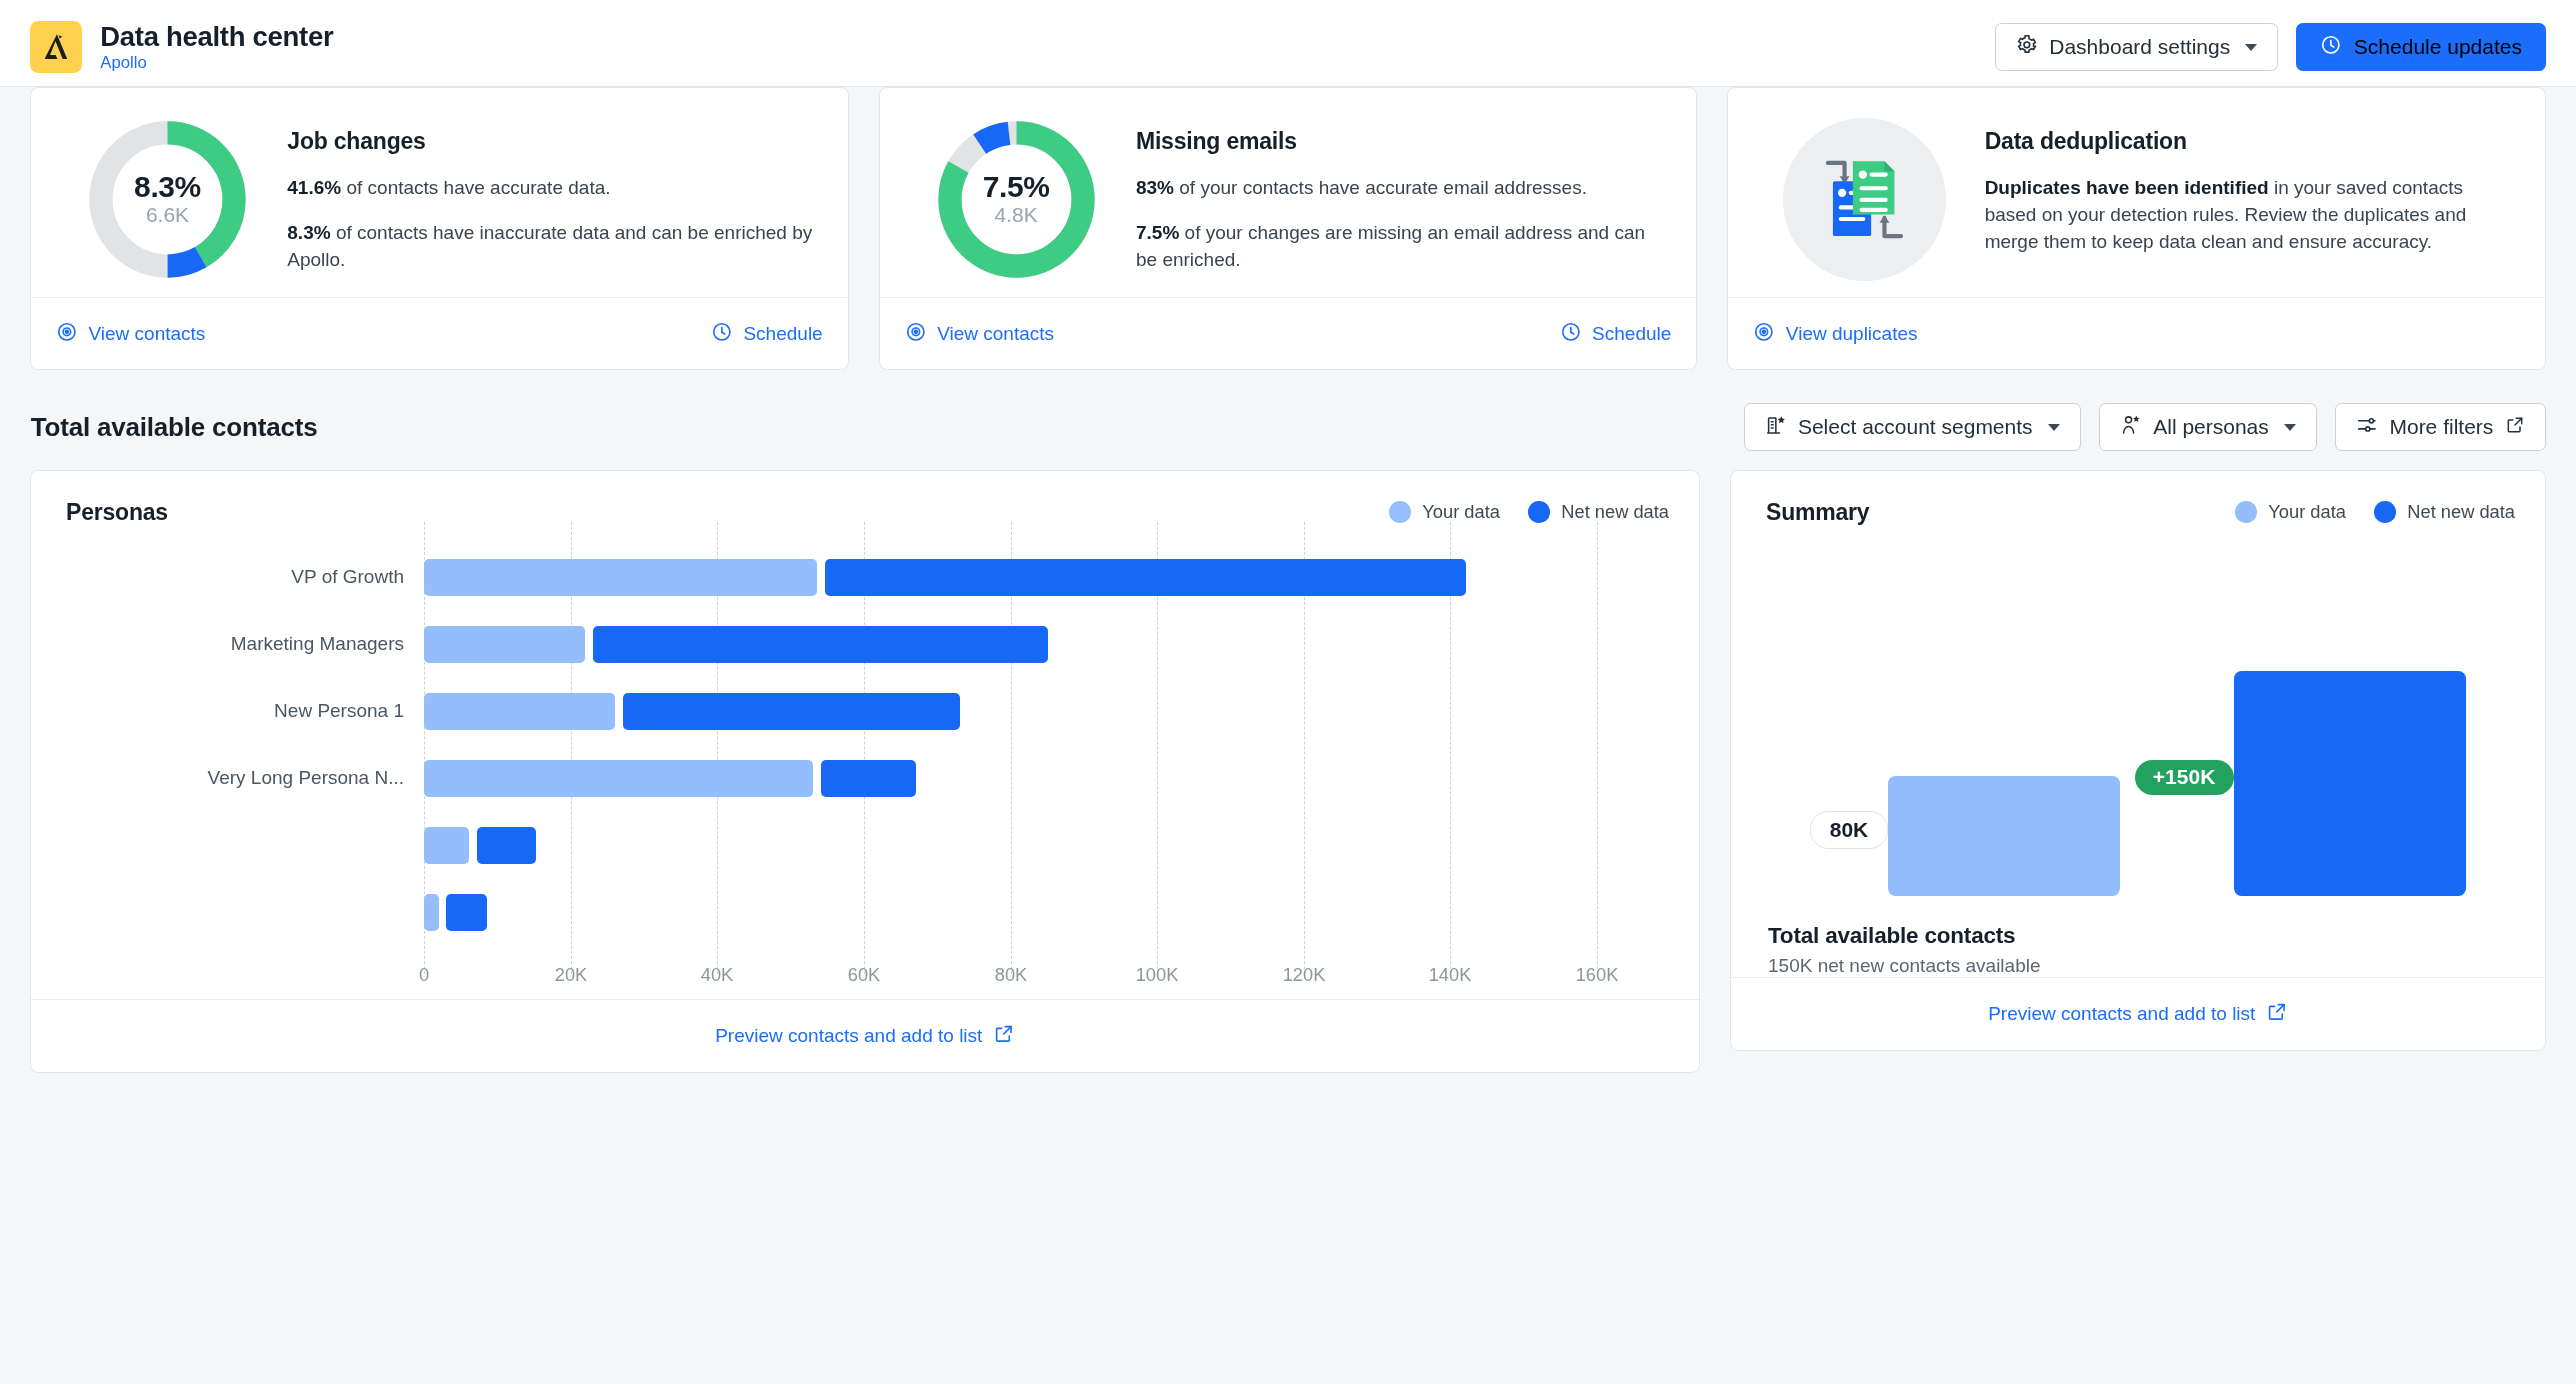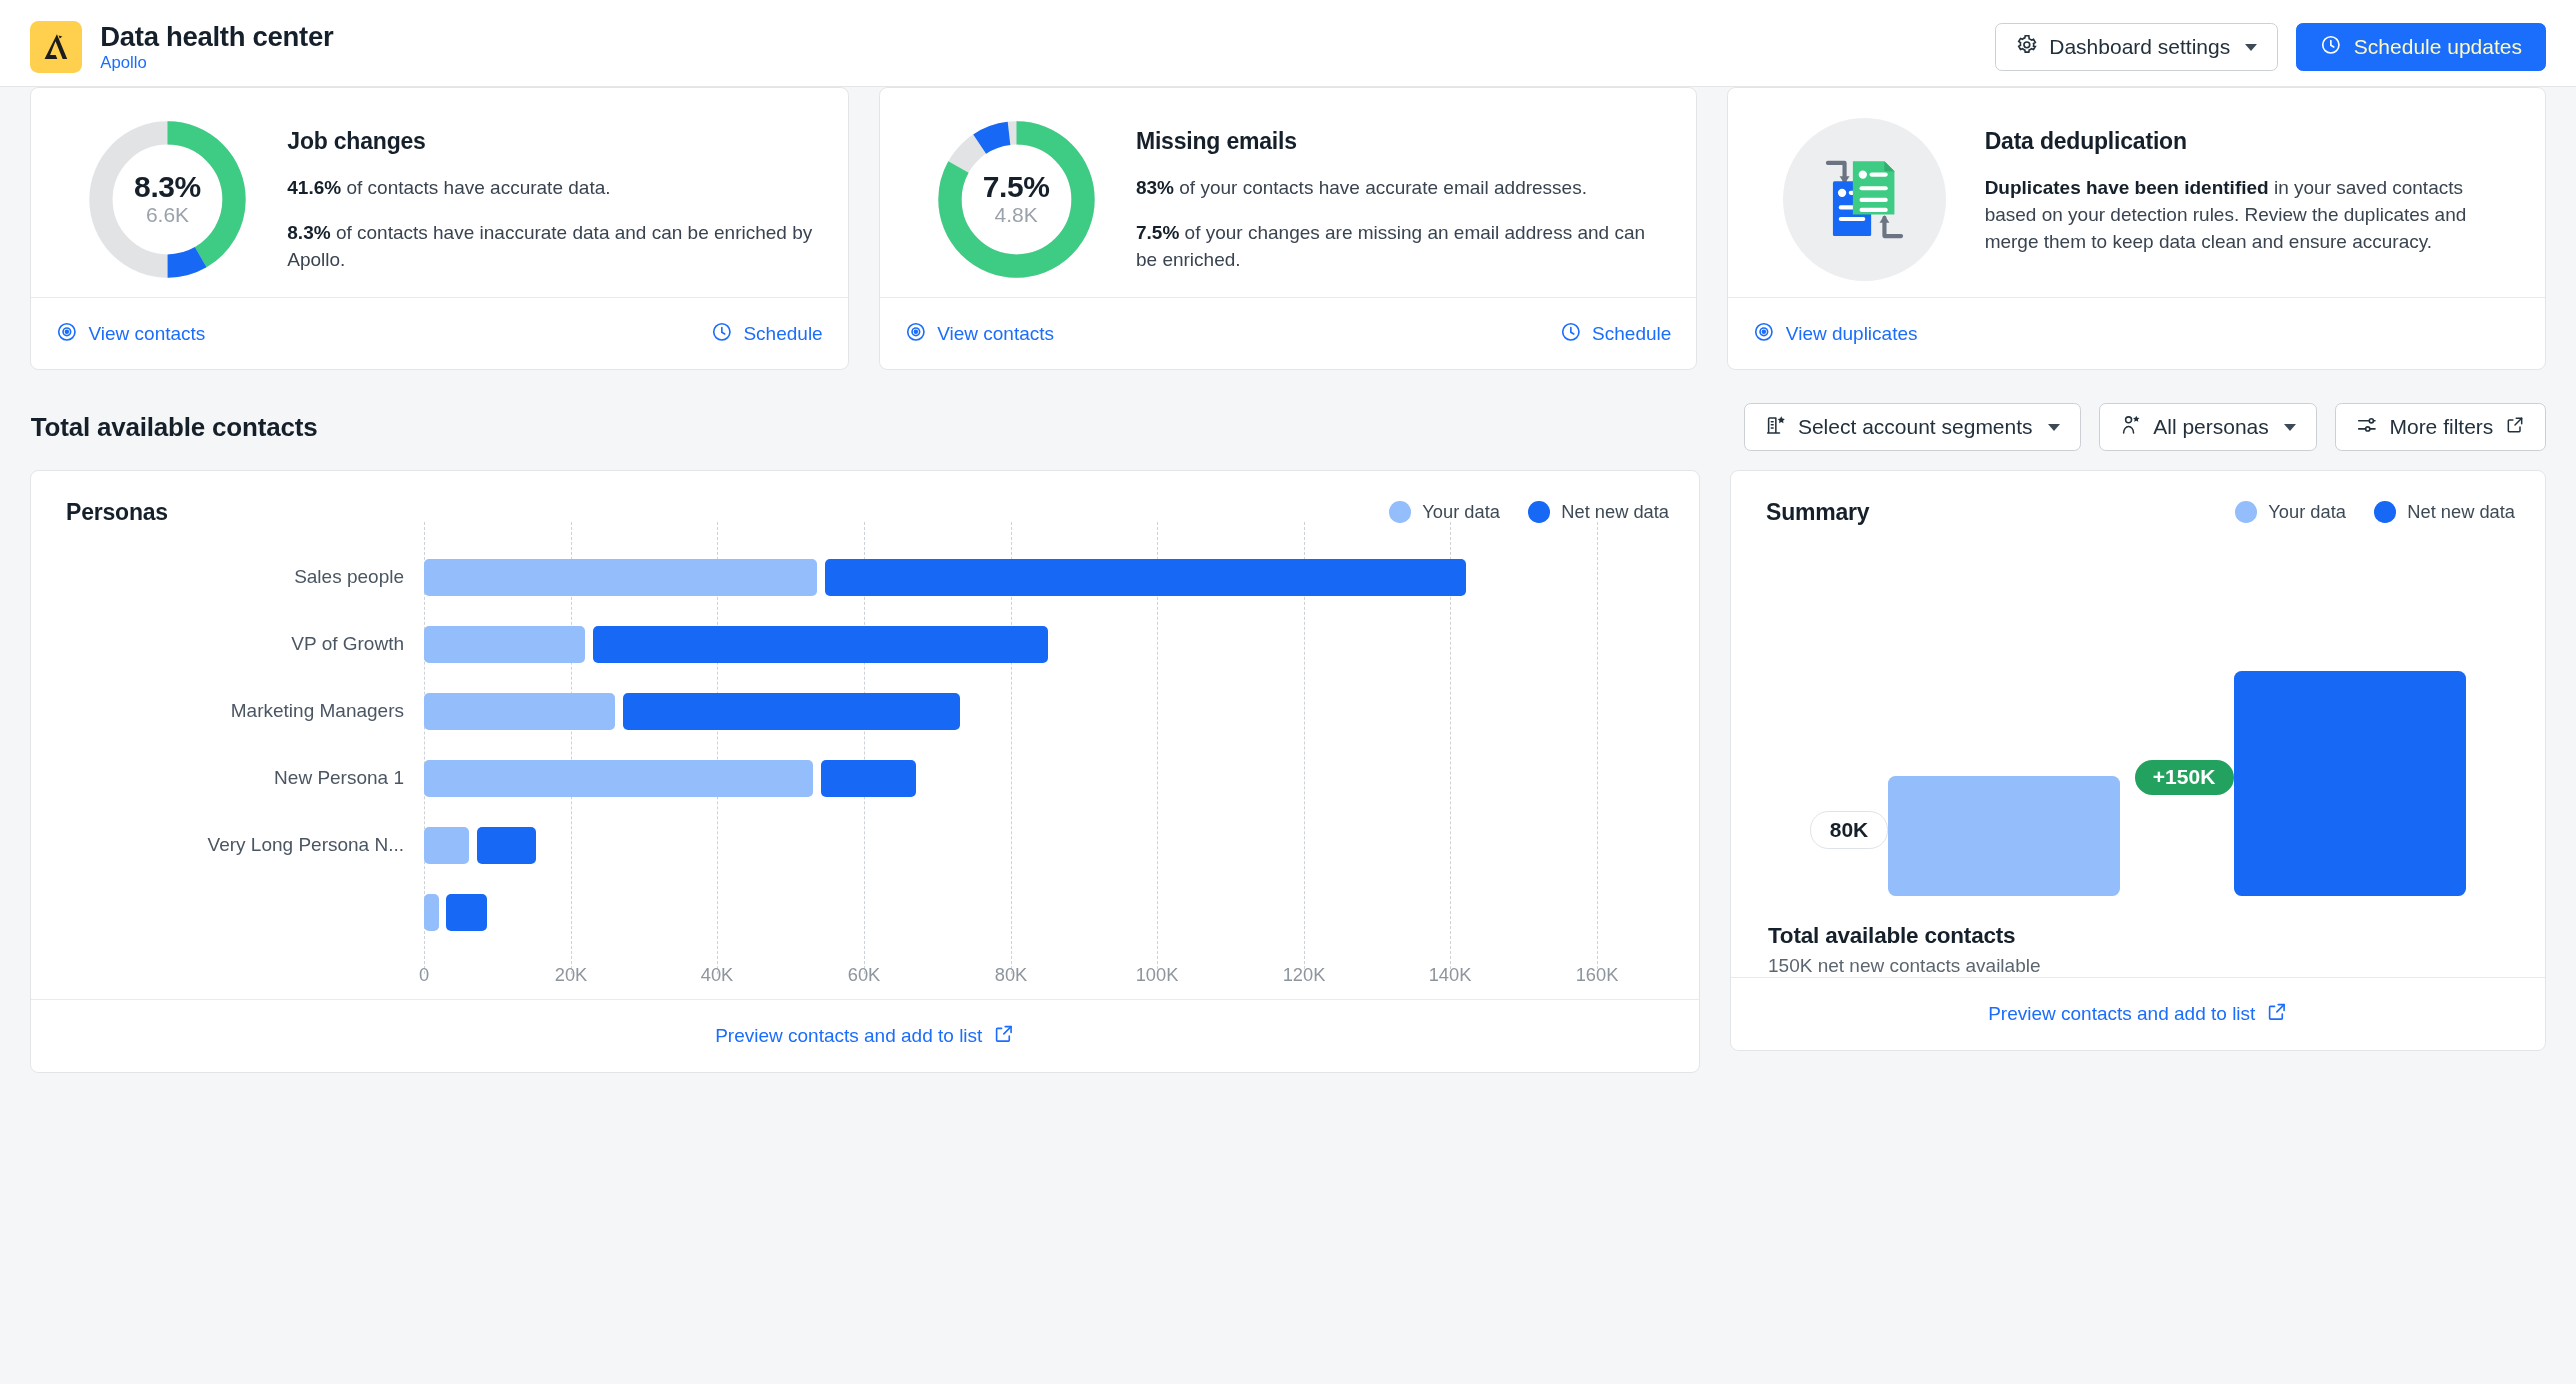--- a/index.html
+++ b/index.html
@@ -34,21 +34,21 @@
   .topbar-actions { display: flex; align-items: center; gap: 18.3px; }
 
   .btn {
     display: inline-flex; align-items: center; gap: 11.7px;
     height: 48px; padding: 0 20px;
     border-radius: 6.7px; font-size: 21px; font-weight: 400;
     border: 0.8px solid #ccd0d4; background: #fff; color: #23313d;
     white-space: nowrap; cursor: pointer;
   }
   .btn.primary {
-    background: #1b6dfb; border-color: #1b6dfb; color: #fef9c3; font-weight: 400;
+    background: #1b6dfb; border-color: #1b6dfb; color: #000000; font-weight: 400;
     padding: 0 23px;
   }
   .caret {
     width: 0; height: 0; margin-left: 3.3px;
     border-left: 6.7px solid transparent;
     border-right: 6.7px solid transparent;
     border-top: 7.5px solid #3d4a56;
   }
 
   
@@ -430,21 +430,20 @@
           <div class="legend-item">
             <span class="swatch" style="background:#1668f5"></span>
             <span>Net new data</span>
           </div>
         </div>
       </div>
 
       <div class="bars-area">
         <div class="plot">
           <div class="ylabels">
-            <div class="ylabel">Sales people</div>
             <div class="ylabel">VP of Growth</div>
             <div class="ylabel">Marketing Managers</div>
             <div class="ylabel">New Persona 1</div>
             <div class="ylabel">Very Long Persona N...</div>
           </div>
           <div class="grid-zone">
             <div class="gridlines" id="gridlines">
                 <div class="gridline" style="left: 0px;"></div>
                 <div class="gridline" style="left: 147px;"></div>
                 <div class="gridline" style="left: 293px;"></div>

